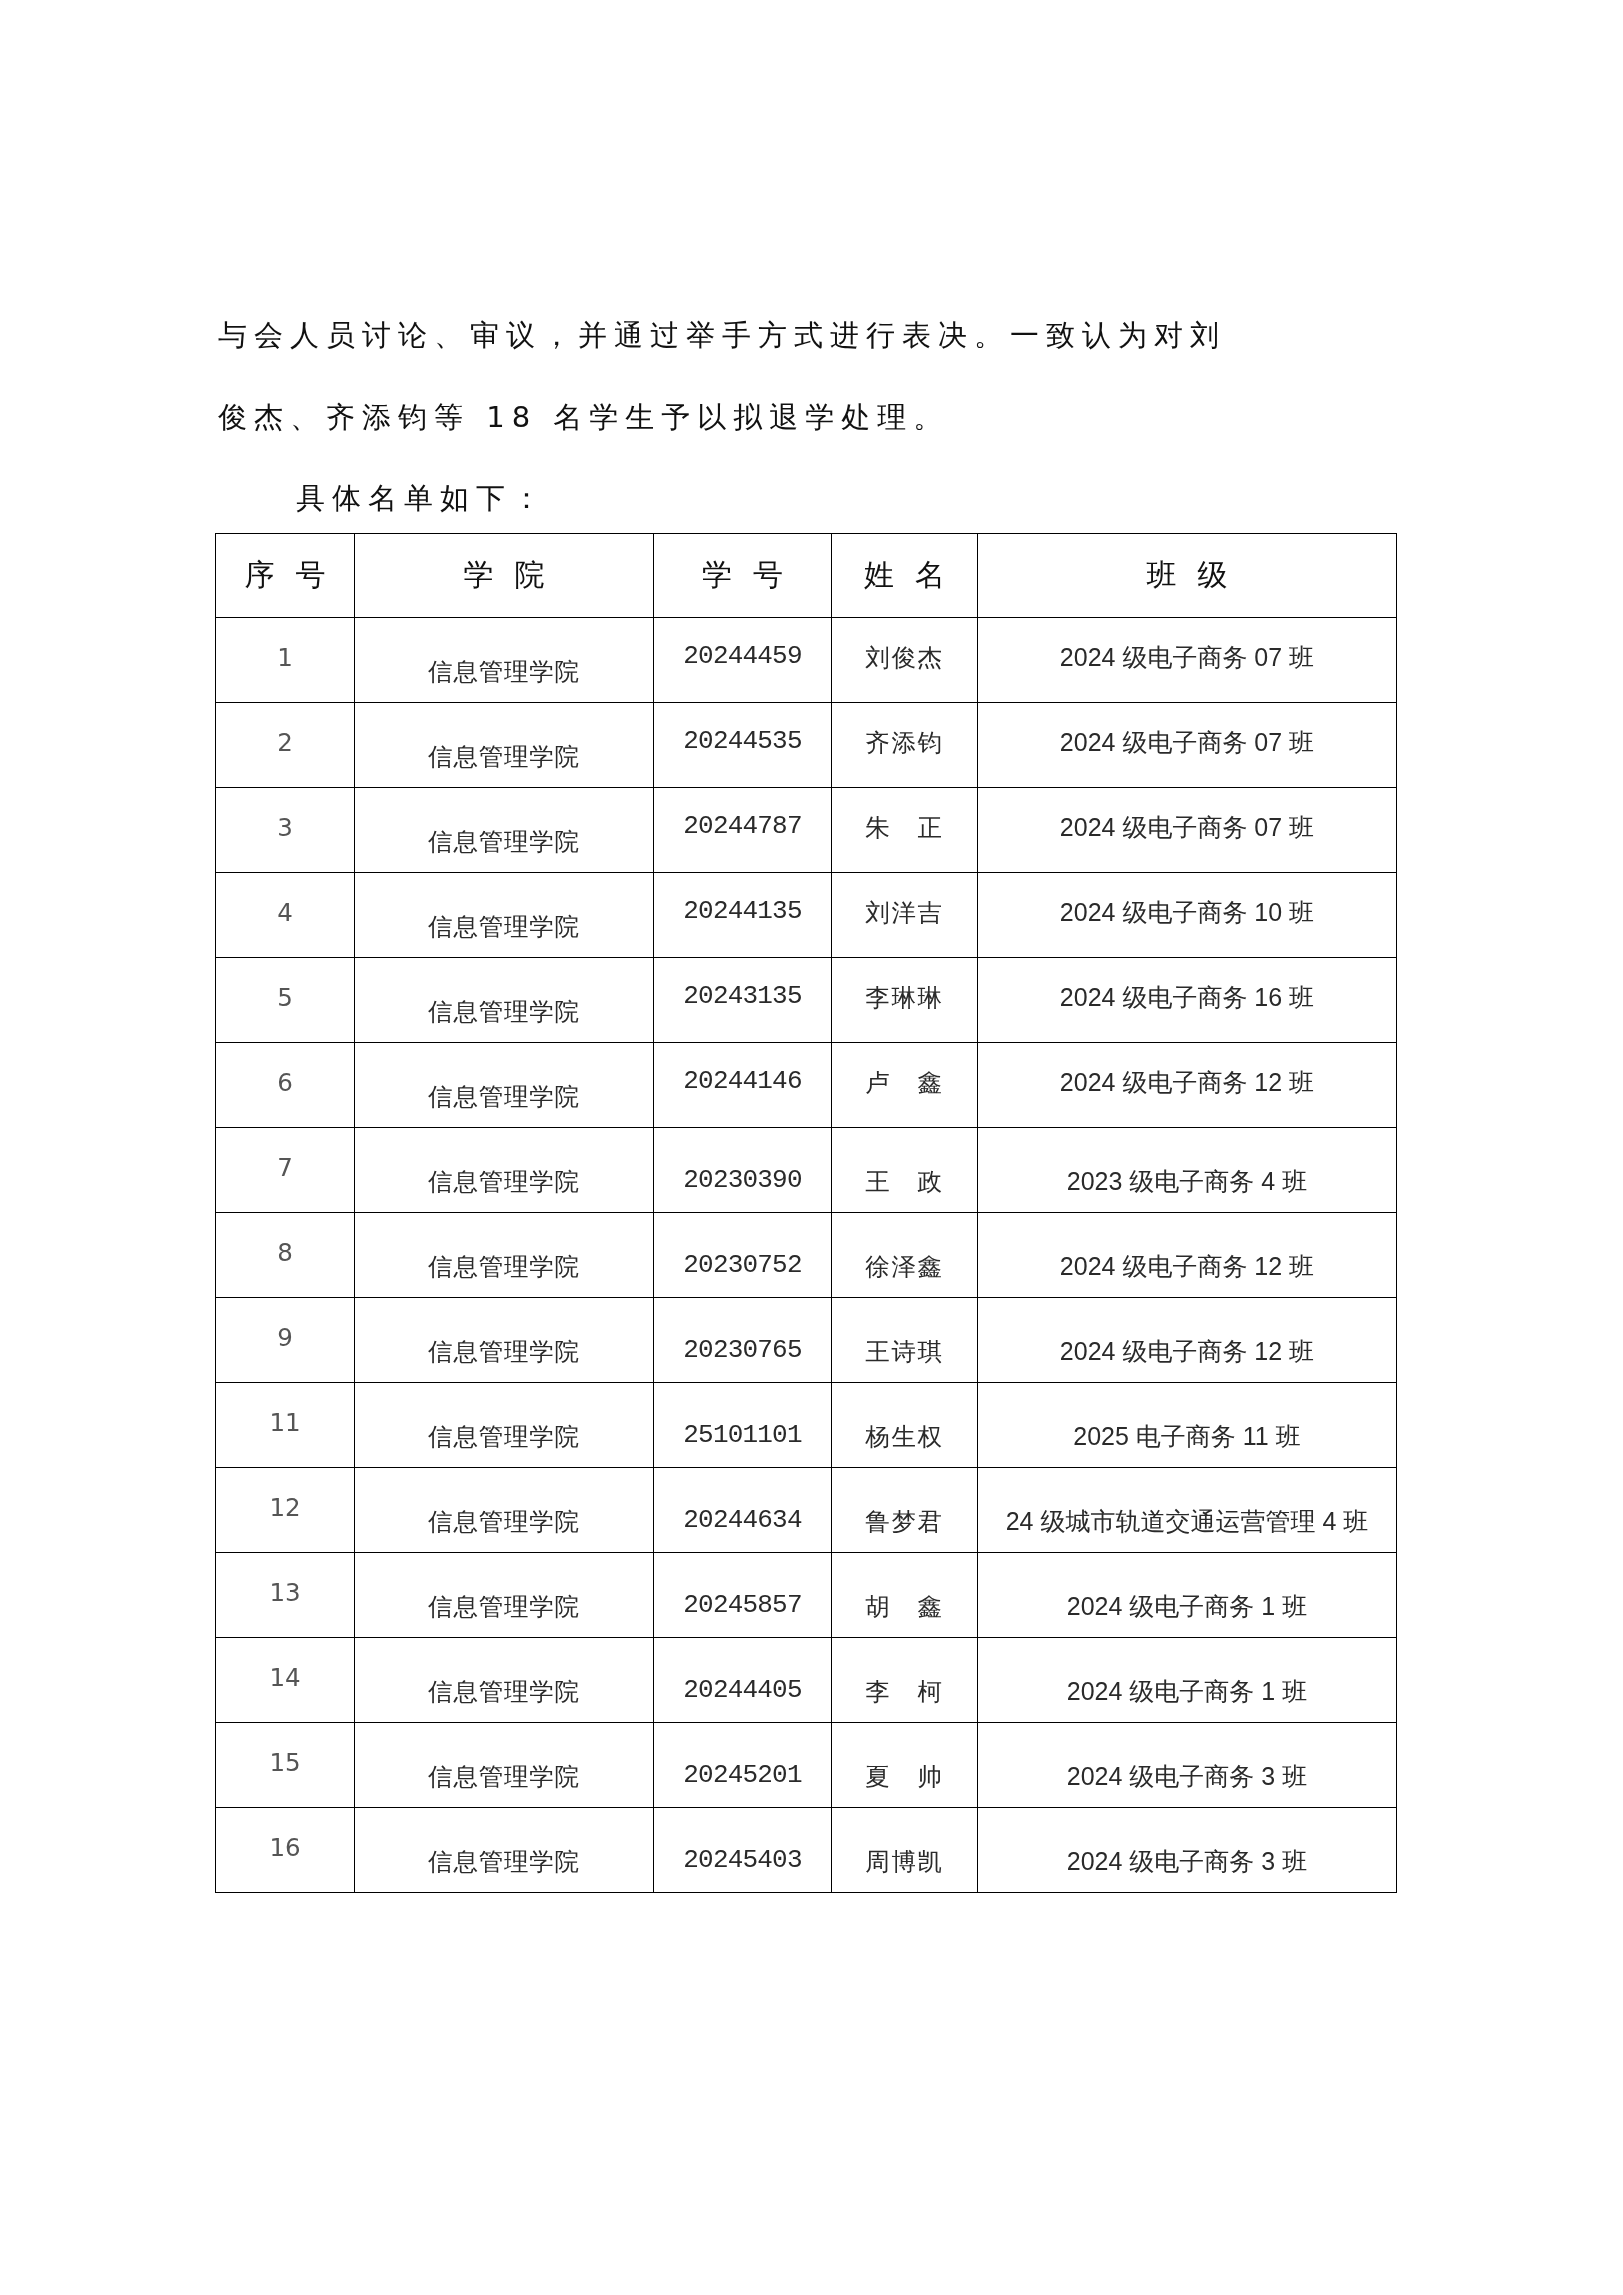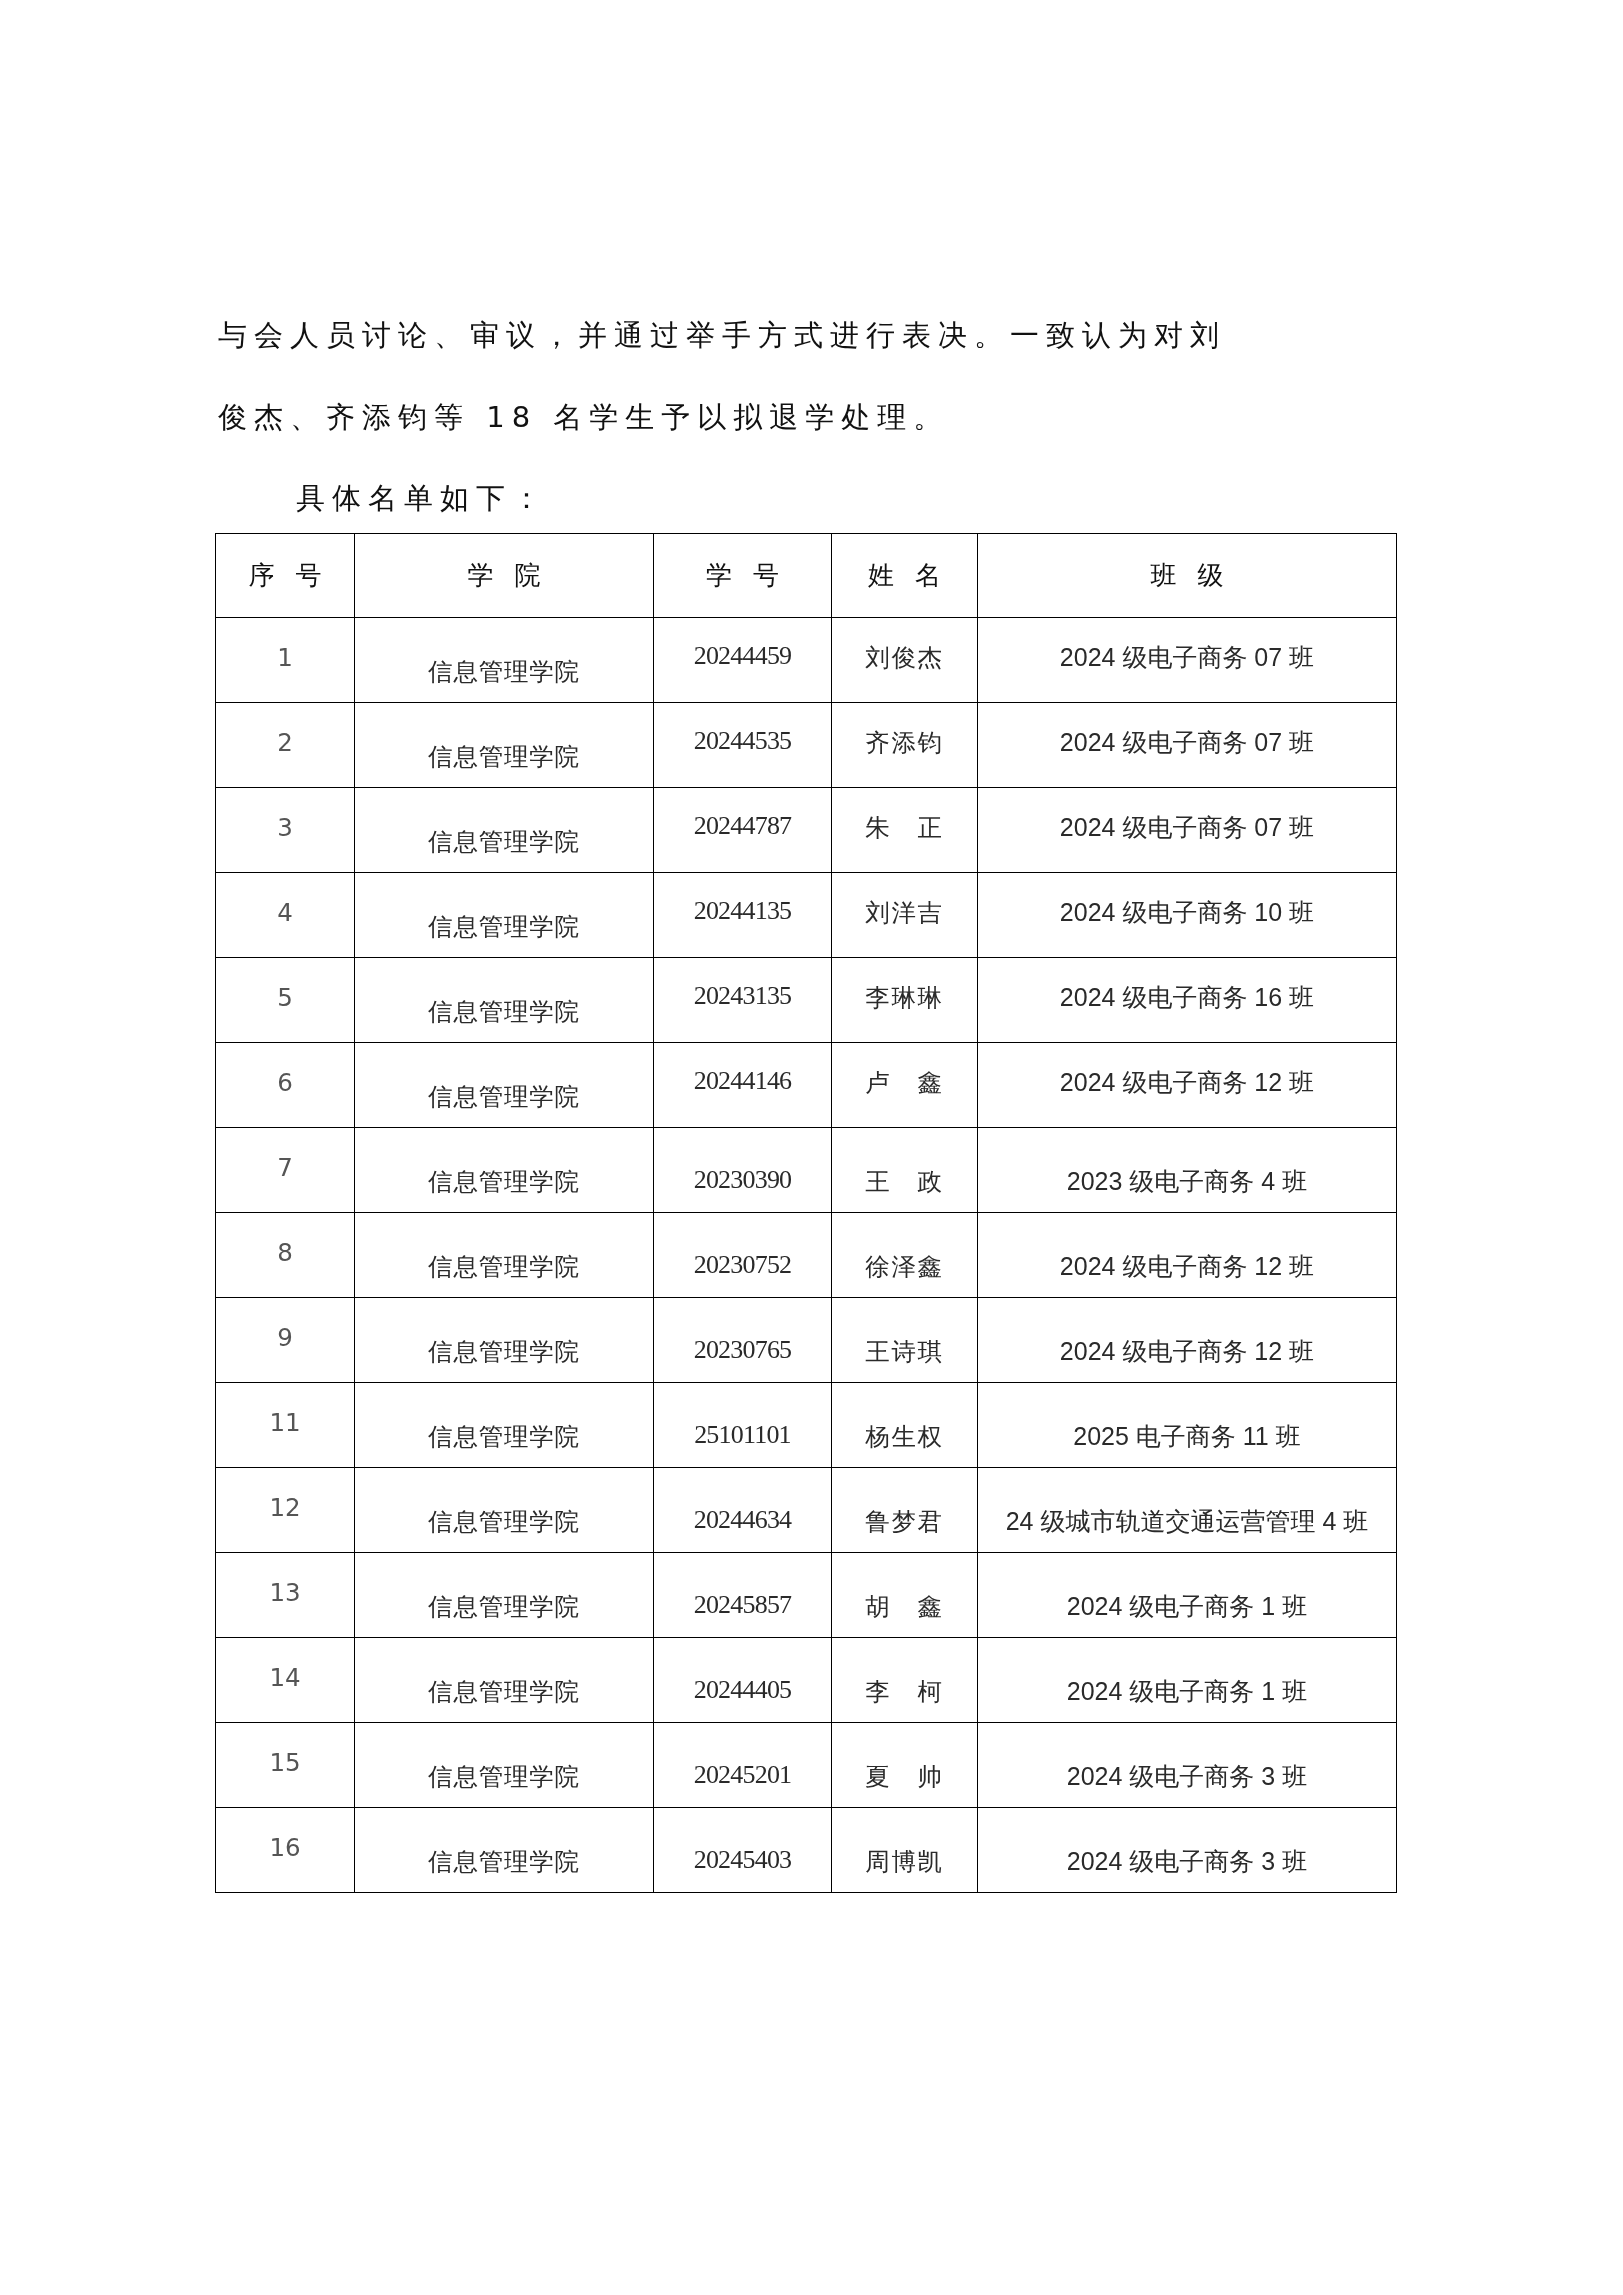--- a/index.html
+++ b/index.html
@@ -12,31 +12,31 @@
   #p2 { top: 393px; text-align: center; }
   #p3 { top: 474px; left: 296px; }
 
   table.roster { position: absolute; left: 215px; top: 533px; width: 1180px;
                  border-collapse: collapse; table-layout: fixed; }
   table.roster th, table.roster td { padding: 0; border-left: 1.2px solid #000;
                  border-right: 1.2px solid #000; border-top: 1.6px solid #000; border-bottom: 1.6px solid #000;
                  text-align: center; position: relative; }
   table.roster thead tr { height: 84px; }
   table.roster tbody tr { height: 85px; }
-  th { font-weight: normal; font-size: 26px; color: #111; letter-spacing: 21px;
+  th { font-weight: normal; font-size: 30px; color: #111; letter-spacing: 21px;
        font-family: "DejaVu Serif", serif; }
   th span { margin-right: -21px; }
   td { font-size: 24.5px; color: #2a2a2a; vertical-align: top; }
   td .cell { position: absolute; left: 0; right: 0; white-space: nowrap; }
   td .up { top: 23px; }
   td .down { top: 25px; margin-top: 12px; }
   td.seq .cell { color: #555; font-size: 24.5px; top: 24.5px; }
   td.college .cell { letter-spacing: 0.8px; }
   td.name .cell { letter-spacing: 1.6px; }
-  td.sid .cell { letter-spacing: -0.8px; font-family: Liberation Serif, serif; font-size: 26px; }
+  td.sid .cell { letter-spacing: -0.8px; font-family: Liberation Mono, monospace; font-size: 26px; }
   td.cls .cell { font-family: "Liberation Sans", sans-serif; font-size: 25px; }
   col.c1 { width: 139px; } col.c2 { width: 299px; } col.c3 { width: 178px; }
   col.c4 { width: 146px; } col.c5 { width: 419px; }
 </style>
 </head>
 <body>
 
 <div id="p1" class="para">与会人员讨论、审议，并通过举手方式进行表决。一致认为对刘</div>
 <div id="p2" class="para">俊杰、齐添钧等 18 名学生予以拟退学处理。</div>
 <div id="p3" class="para">具体名单如下：</div>

